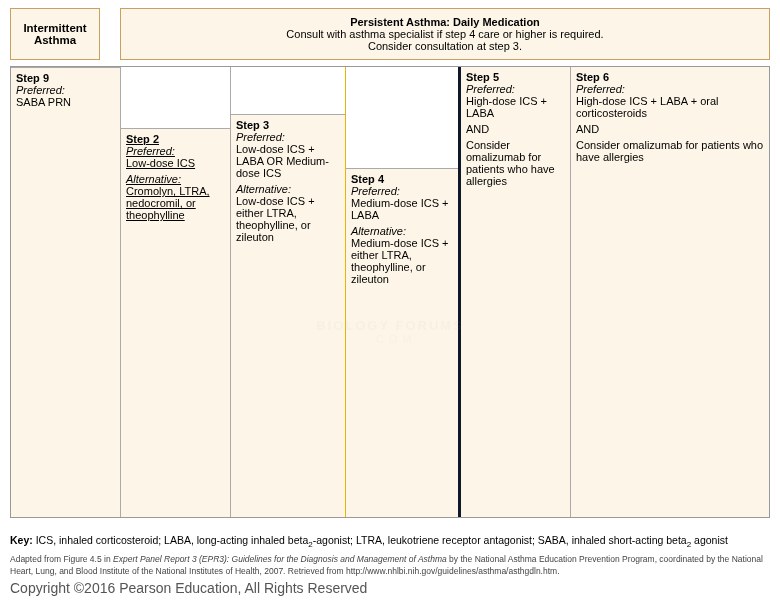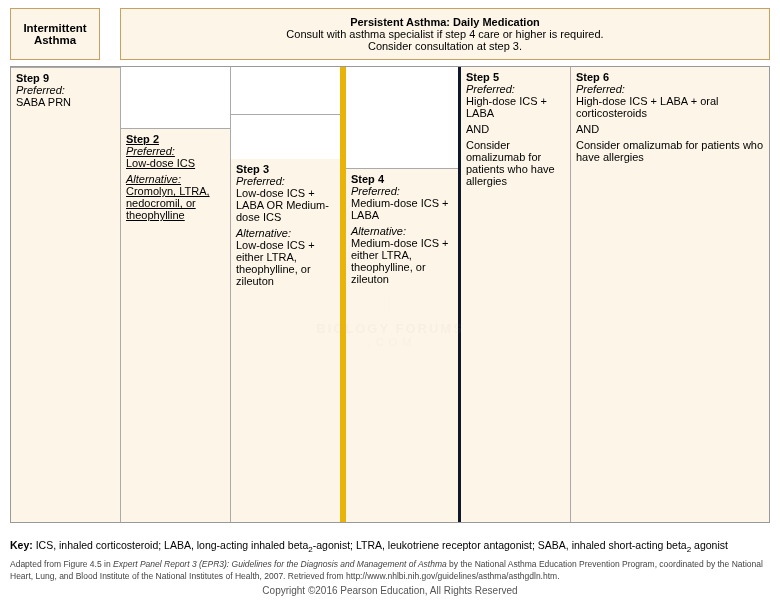--- a/index.html
+++ b/index.html
@@ -87,22 +87,21 @@
     }
 
     .source-area {
       margin-top: 3px;
       font-size: 8.5px;
       color: #444;
       line-height: 1.4;
     }
 
     .copyright {
-      text-align: center;
-      font-size: 10px;
+      font-size: 14px;
       color: #555;
       margin-top: 2px;
     }
 
     .step-name {
       font-weight: bold;
       font-size: 11px;
     }
 
     .italic {
@@ -161,21 +160,21 @@
       <div style="flex:1; background:#fff; border-bottom:1px solid #aaa; max-height:62px;"></div>
       <div style="flex:2; background:#fdf6e8; padding:4px 5px;text-decoration:underline;">
         <div class="step-name">Step 2</div>
         <div class="italic">Preferred:</div>
         <div>Low-dose ICS</div>
         <div style="margin-top:4px;" class="italic">Alternative:</div>
         <div>Cromolyn, LTRA, nedocromil, or theophylline</div>
       </div>
     </div>
 
-    <div style="width:115px; flex-shrink:0; display:flex; flex-direction:column; border-right:6px solid #eab308;gap:44px;">
+    <div style="width:115px; flex-shrink:0; display:flex; flex-direction:column; border-right:1px solid #eab308;">
       <div style="height:48px; background:#fff; border-bottom:1px solid #aaa;"></div>
       <div style="flex:1; background:#fdf6e8; padding:4px 5px;">
         <div class="step-name">Step 3</div>
         <div class="italic">Preferred:</div>
         <div>Low-dose ICS + LABA OR Medium-dose ICS</div>
         <div style="margin-top:4px;" class="italic">Alternative:</div>
         <div>Low-dose ICS + either LTRA, theophylline, or zileuton</div>
       </div>
     </div>
 

